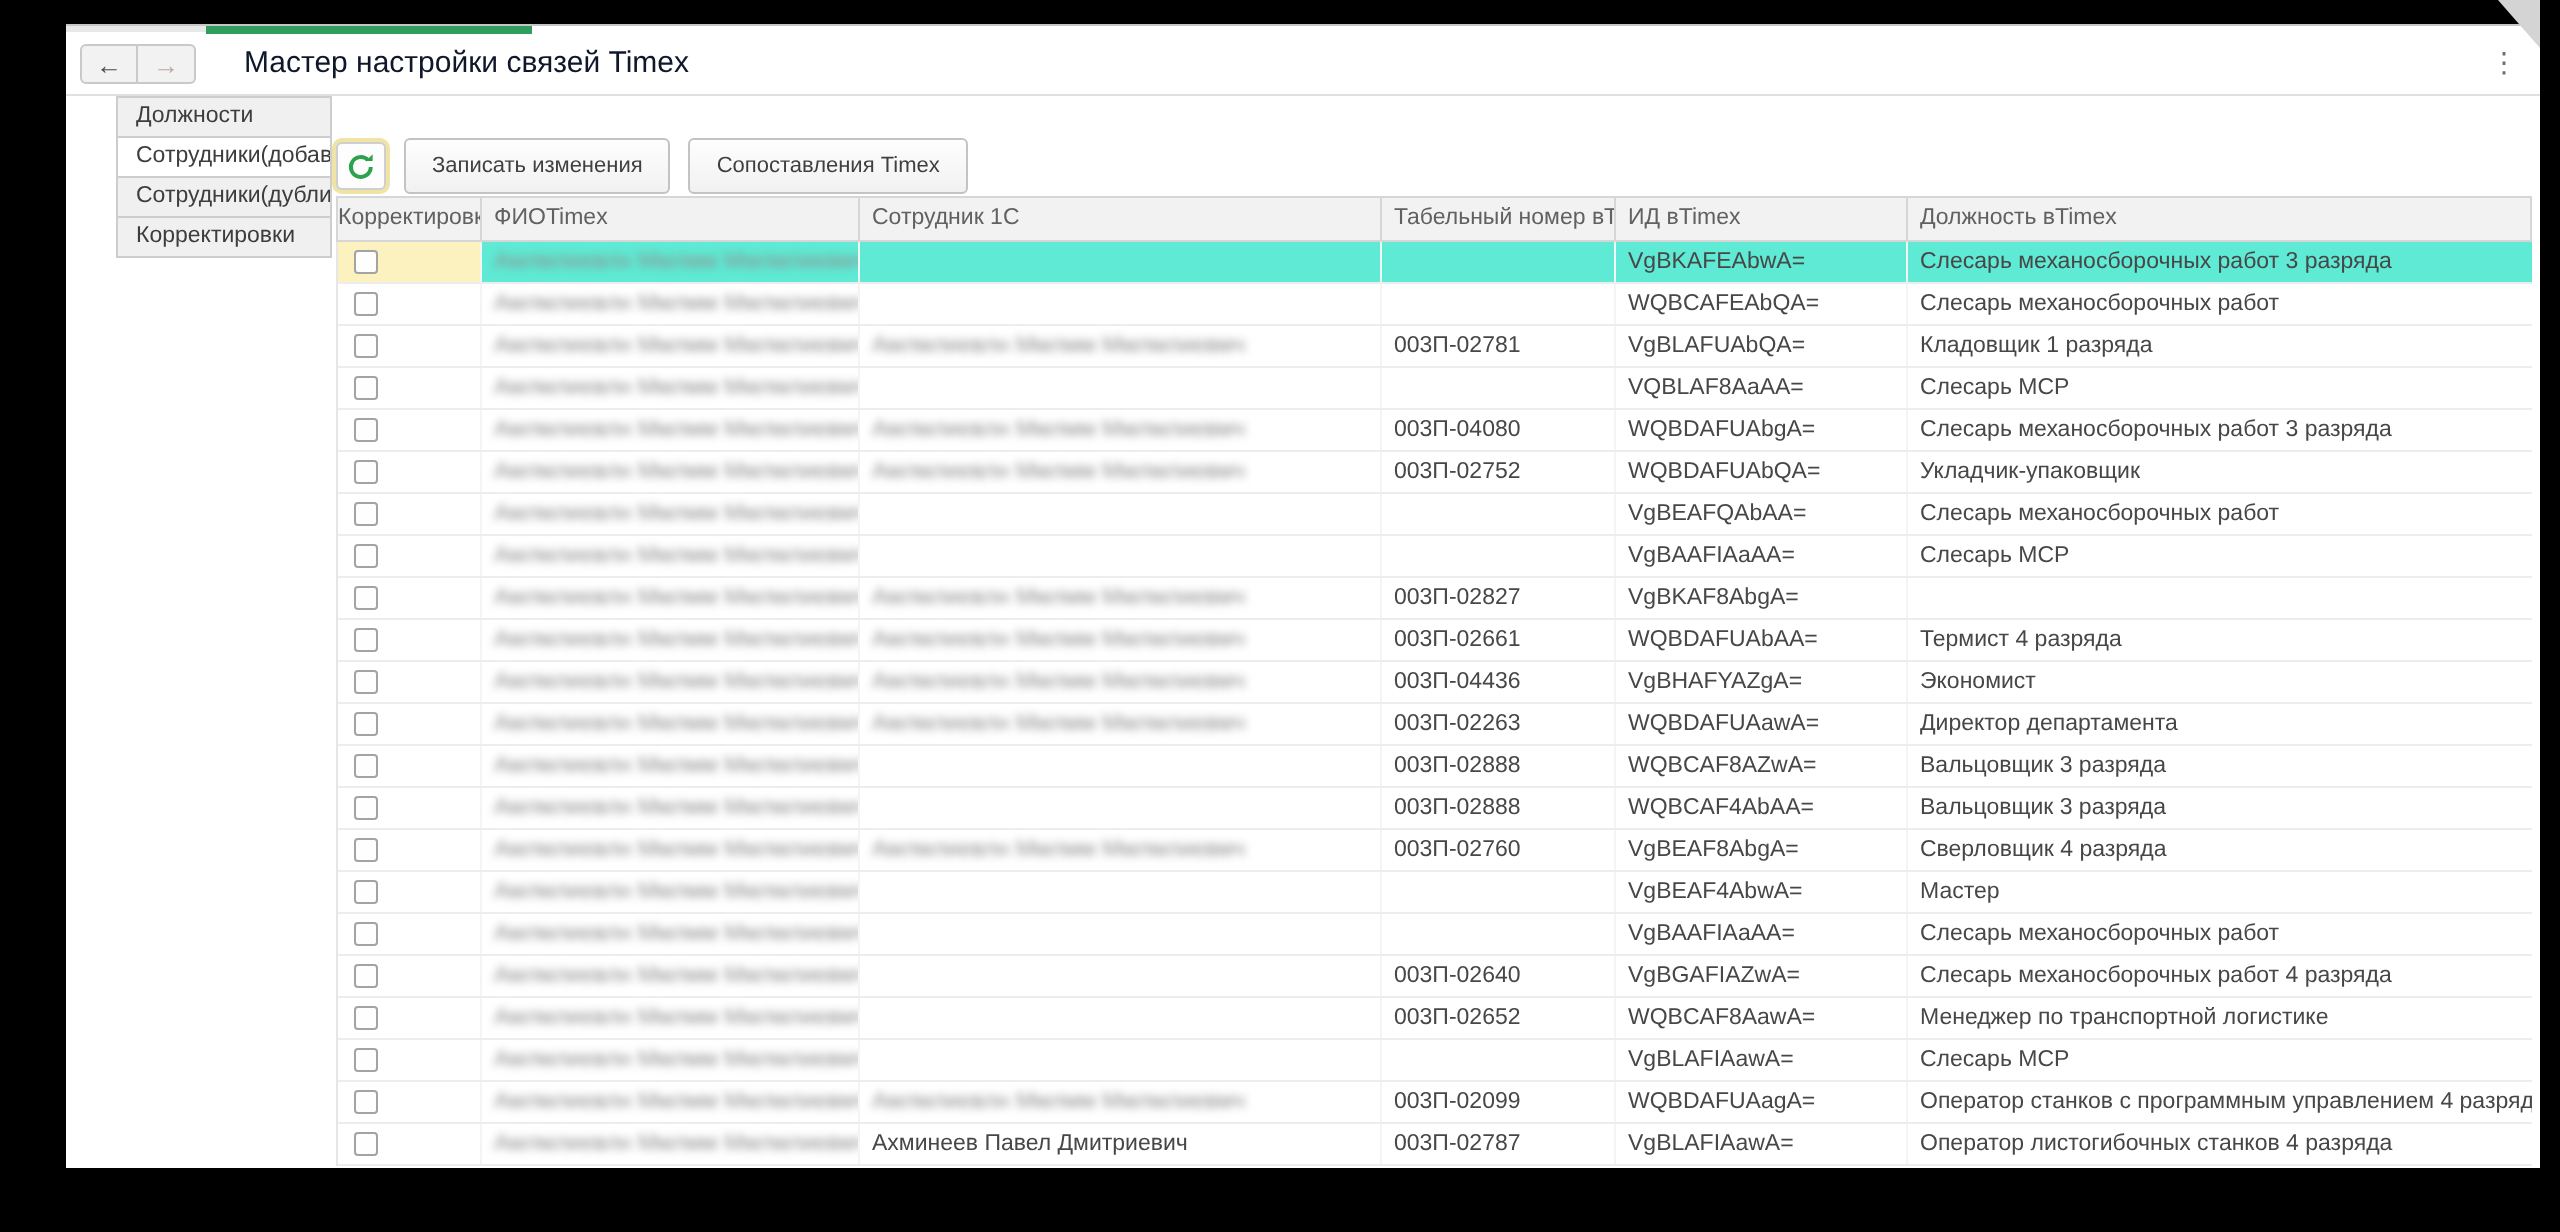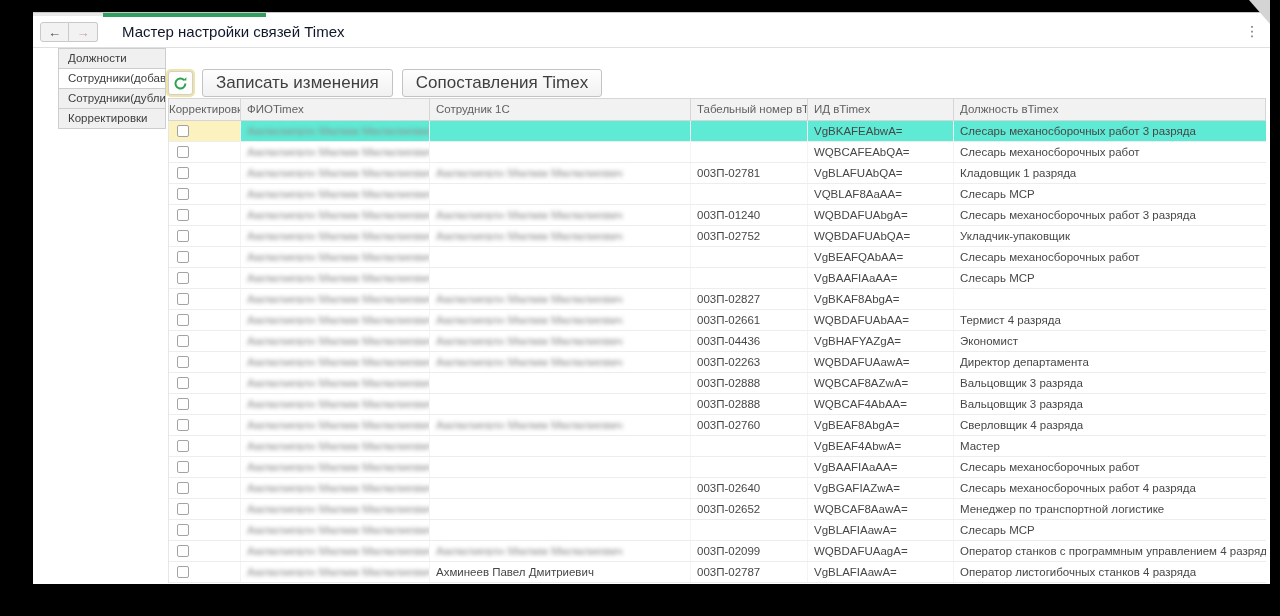--- a/index.html
+++ b/index.html
@@ -27,21 +27,21 @@
   .stab { height: 21px; line-height: 19px; padding-left: 9px; font-size: 11.5px; color: #3d3d3d;
           background: #f0f0f0; border: 1px solid #cdcdcd; margin-top: -1px;
           white-space: nowrap; overflow: hidden; cursor: default; }
   .stab:first-child { margin-top: 0; }
   .stab.active { background: #fff; }
 
   .toolbar { position: absolute; left: 135px; top: 56px; display: flex; gap: 9px; align-items: center; }
   .refresh-btn { width: 25px; height: 24px; background: #fdfdfd; border: 1px solid #cfcfcf;
                  border-radius: 3px; display: flex; align-items: center; justify-content: center;
                  box-shadow: 0 0 0 2px #f0e3a6; cursor: default; }
-  .tbtn { height: 28px; padding: 0 13px; font-size: 17px; color: #3f3f3f;
+  .tbtn { height: 28px; padding: 0 13px; font-size: 11px; color: #3f3f3f;
           background: linear-gradient(#fefefe, #f1f1f1); border: 1px solid #c3c3c3;
           border-radius: 3px; font-family: "Liberation Sans", sans-serif; cursor: default; }
 
   .grid { position: absolute; left: 135px; top: 85px; width: 1098px; }
   .ghead { display: flex; height: 23px; background: #f2f2f2; border: 1px solid #d6d6d6; }
   .hcell { padding-left: 6px; line-height: 21px; font-size: 11.5px; color: #616161;
            border-right: 1px solid #d6d6d6; white-space: nowrap; overflow: hidden; cursor: default; }
   .hcell:last-child { border-right: none; }
   .gbody { border-left: 1px solid #e6e6e6; }
   .row { display: flex; height: 21px; border-bottom: 1px solid #ededed; background: #fff; }
@@ -136,21 +136,21 @@
           <div class="cell c1"><span class="blur">Амлмлиевлн Ммлмм Ммлмлиевмч</span></div>
           <div class="cell c2"></div>
           <div class="cell c3"></div>
           <div class="cell c4">VQBLAF8AaAA=</div>
           <div class="cell c5">Слесарь МСР</div>
         </div>
         <div class="row">
           <div class="cell c0"><span class="cb"></span></div>
           <div class="cell c1"><span class="blur">Амлмлиевлн Ммлмм Ммлмлиевмч</span></div>
           <div class="cell c2"><span class="blur">Амлмлиевлн Ммлмм Ммлмлиевмч</span></div>
-          <div class="cell c3">003П-01240</div>
+          <div class="cell c3">003П-04080</div>
           <div class="cell c4">WQBDAFUAbgA=</div>
           <div class="cell c5">Слесарь механосборочных работ 3 разряда</div>
         </div>
         <div class="row">
           <div class="cell c0"><span class="cb"></span></div>
           <div class="cell c1"><span class="blur">Амлмлиевлн Ммлмм Ммлмлиевмч</span></div>
           <div class="cell c2"><span class="blur">Амлмлиевлн Ммлмм Ммлмлиевмч</span></div>
           <div class="cell c3">003П-02752</div>
           <div class="cell c4">WQBDAFUAbQA=</div>
           <div class="cell c5">Укладчик-упаковщик</div>

